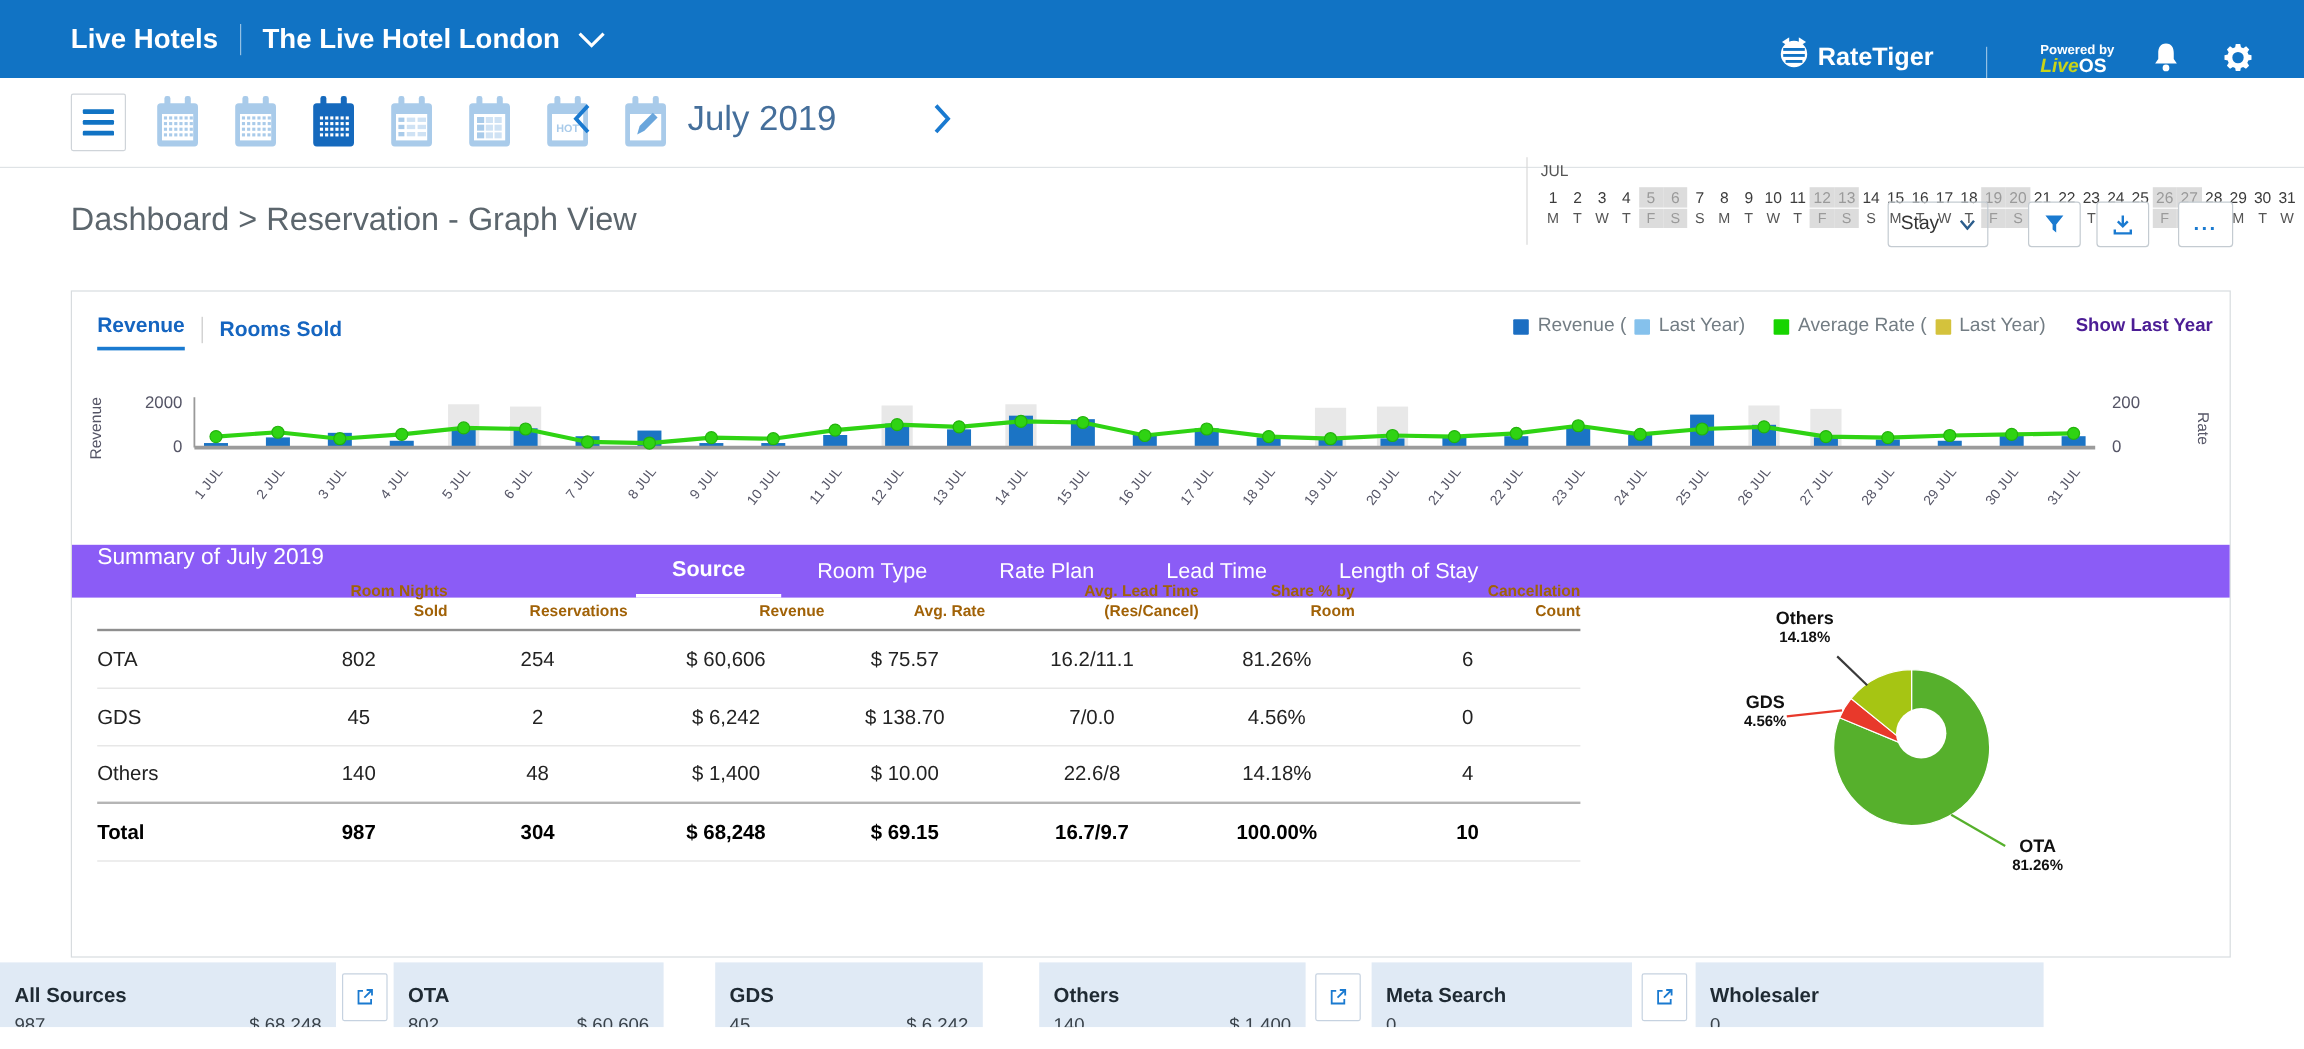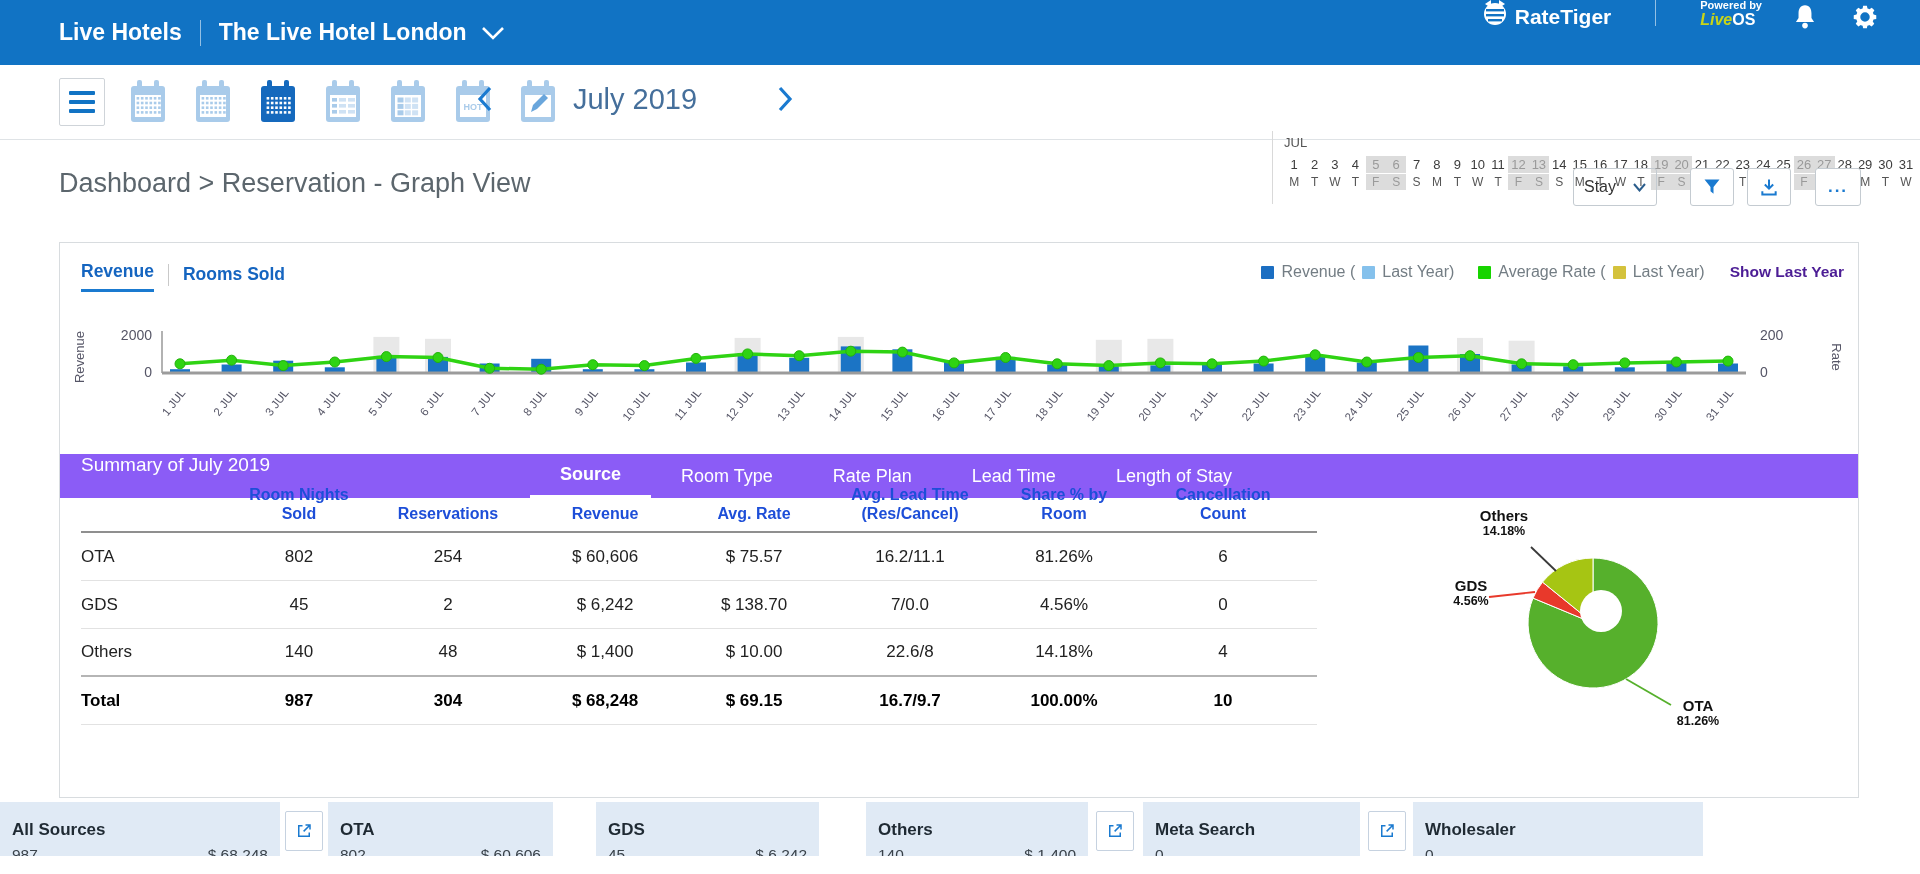--- a/index.html
+++ b/index.html
@@ -6,21 +6,21 @@
   *{box-sizing:border-box;}
   .app{position:relative;width:1920px;height:856px;overflow:hidden;
        font-family:"Liberation Sans",sans-serif;color:#333;background:#fff;}
 
   
   .tophdr{position:absolute;left:0;top:0;width:1920px;height:65px;background:#1173c4;
           display:flex;align-items:center;}
   .brand{margin-left:59px;color:#fff;font-size:23px;font-weight:600;}
   .hdr-sep{width:1px;height:26px;background:rgba(255,255,255,.55);margin:0 18px;}
   .hotel{color:#fff;font-size:23px;font-weight:600;display:flex;align-items:center;gap:14px;cursor:pointer;}
-  .hdr-right{position:absolute;right:38px;top:0;height:65px;display:flex;align-items:flex-start;gap:26px;}
+  .hdr-right{position:absolute;right:38px;top:0;height:65px;display:flex;align-items:flex-end;gap:26px;}
   .rt-logo{display:flex;align-items:center;gap:7px;color:#fff;font-size:21px;font-weight:700;}
   .pow{display:flex;flex-direction:column;line-height:1.05;color:#fff;}
   .pow .pb{font-size:11px;font-weight:700;}
   .pow .lv{font-size:16px;font-weight:700;}
   .pow .lv i{color:#c9d417;font-style:italic;}
   .hdr-icon{width:34px;height:34px;display:flex;align-items:center;justify-content:center;cursor:pointer;}
 
   
   .toolbar{position:absolute;left:0;top:65px;width:1920px;height:75px;background:#fff;
            border-bottom:1px solid #dfe3e6;}
@@ -69,21 +69,21 @@
   .sum-bar{position:absolute;left:0px;top:211px;width:1798px;height:44px;background:#8b5cf6;display:flex;align-items:flex-start;}
   .sum-title{color:#fff;font-size:19px;margin-left:21px;}
   .sum-tabs{position:absolute;left:470px;top:0;height:44px;display:flex;}
   .stab{color:#fff;font-size:18px;padding:0 30px;display:flex;align-items:center;cursor:pointer;height:44px;}
   .stab.active{font-weight:700;border-bottom:3px solid #fff;}
 
   
   .tbl{position:absolute;left:21px;top:242px;width:1236px;}
   .thead,.trow{display:grid;grid-template-columns:144px 148px 150px 164px 134px 178px 130px 188px;align-items:center;}
   .thead{border-bottom:2px solid #8f8f8f;padding-bottom:8px;min-height:40px;align-items:end;}
-  .th{font-size:16px;font-weight:700;color:#1d4ed8;text-align:center;line-height:1.2;}
+  .th{font-size:13px;font-weight:700;color:#a16207;text-align:right;line-height:1.2;}
   .th.first{text-align:left;}
   .trow{height:48px;border-bottom:1px solid #e2e2e2;}
   .trow.pre-total{border-bottom:2px solid #b5b5b5;}
   .td{font-size:17px;color:#222;text-align:center;}
   .td.first{text-align:left;}
   .trow.total .td{font-weight:700;color:#000;}
 
   
   .donut-wrap{position:absolute;left:1371px;top:258px;width:400px;height:260px;}
   .donut-lbl{position:absolute;text-align:center;line-height:1.15;}

